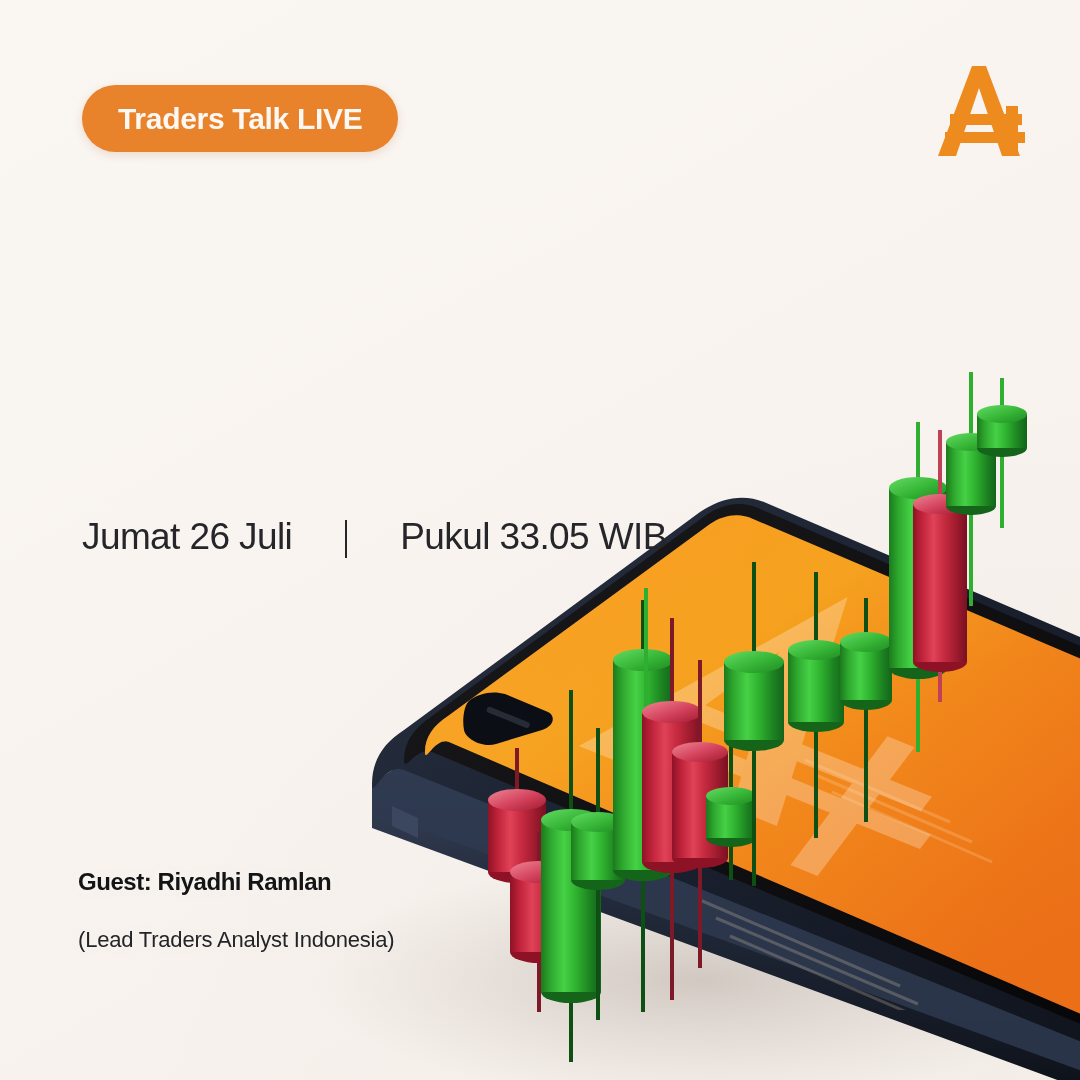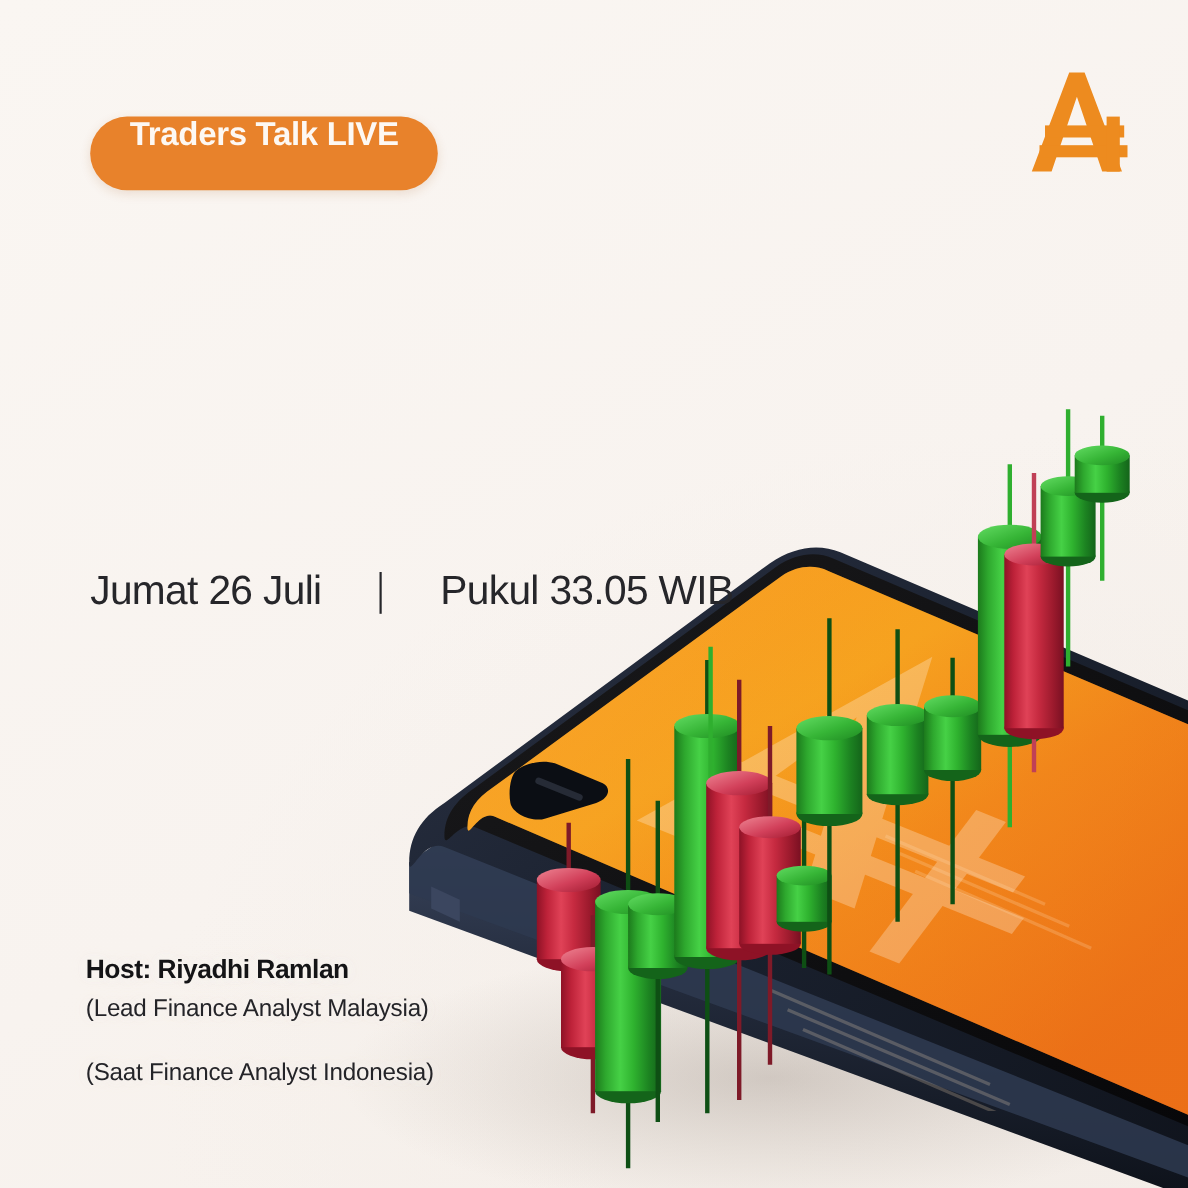--- a/index.html
+++ b/index.html
@@ -24,25 +24,24 @@
   #artwork { position:absolute; inset:0; z-index:1; }
   #artwork svg { display:block; width:1080px; height:1080px; }
 
   
   #content { position:absolute; inset:0; z-index:3; }
 
   
   .badge {
     position:absolute; left:82px; top:85px;
     height:67px; padding:0 36px;
-    display:flex; justify-content:center;
+    display:flex; align-items:center; justify-content:center;
     background:#E8822B;
     border-radius:40px;
     box-shadow:0 3px 10px rgba(160,90,25,.16);
-    margin-top:21px;
   }
   .badge-label {
     color:#FDF8F3;
     font-size:30px;
     font-weight:bold;
     letter-spacing:-0.3px;
     white-space:nowrap;
   }
 
   
@@ -385,22 +384,21 @@
 
 
     <div class="schedule">
       <span>Jumat 26 Juli</span>
       <span class="sep"></span>
       <span>Pukul 33.05 WIB</span>
     </div>
 
     <div class="speakers">
       <div class="spk-group">
-        <span class="spk-name">Host: Riyadhi Ramlan</span>
-        <span class="spk-role">(Lead Finance Analyst Malaysia)</span>
+        <span class="spk-name">Guest: Riyadhi Ramlan</span>
       </div>
       <div class="spk-group">
-        <span class="spk-role">(Saat Finance Analyst Indonesia)</span>
+        <span class="spk-role">(Lead Traders Analyst Indonesia)</span>
       </div>
     </div>
 
   </div>
 </div>
 
 </body></html>

